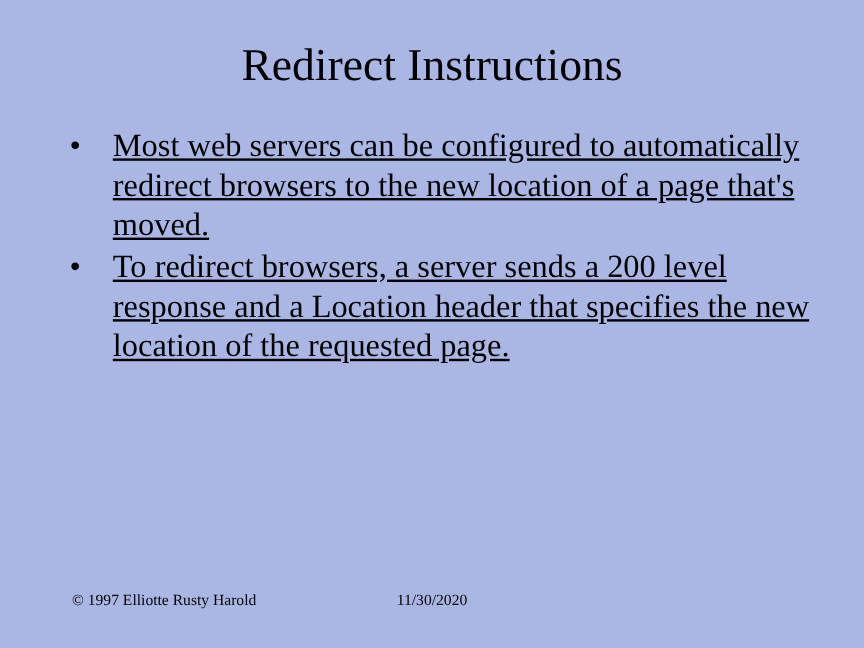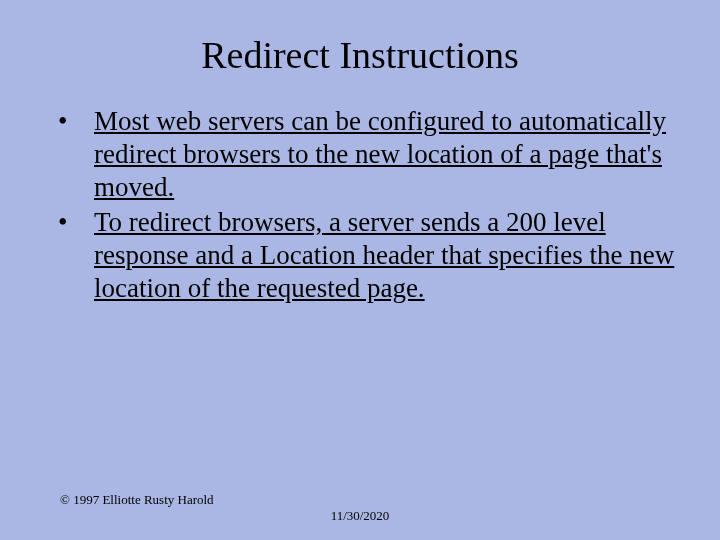--- a/index.html
+++ b/index.html
@@ -59,21 +59,21 @@
     .footer-left {
       position: absolute;
       left: 20px;
       bottom: 16px;
       margin-left: 40px;
     }
     .footer-center {
       position: absolute;
       left: 50%;
       transform: translateX(-50%);
-      bottom: 0;
+      bottom: 16px;
     }
   </style>
 </head>
 <body>
 
 <div class="slide">
   <div class="title">Redirect Instructions</div>
   <div class="content">
     <div class="bullet-item">
       <div class="bullet-dot">•</div>

